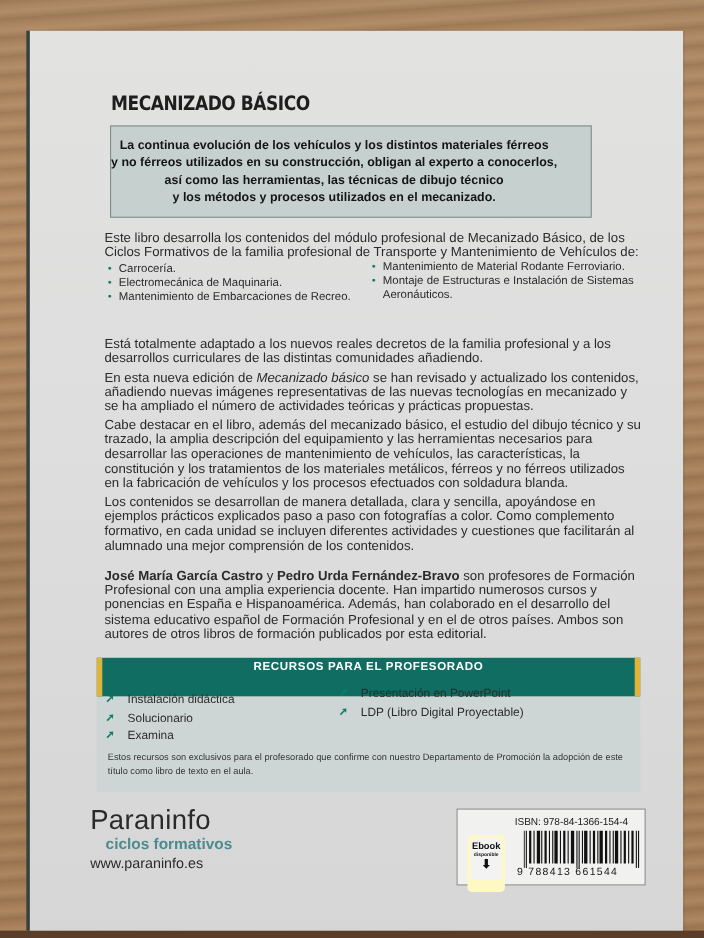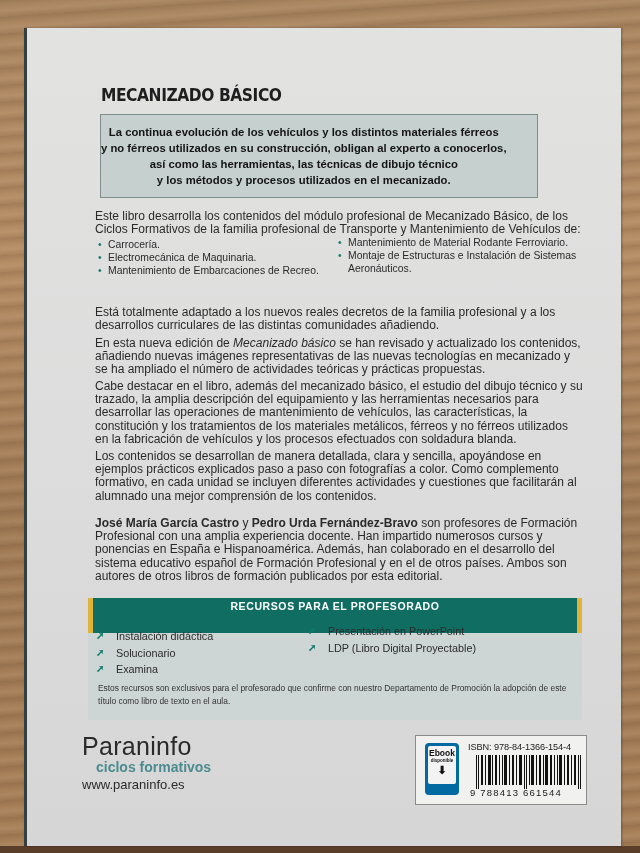--- a/index.html
+++ b/index.html
@@ -72,22 +72,22 @@
   }
   .publisher { position:absolute; left:82px; top:712px;margin-top:20px; }
   .pub-name { font-size:25px; color:#2a2a2a; letter-spacing:0.3px; line-height:28px; }
   .pub-sub { font-size:14px; color:#4c8b8f; margin-left:14px; line-height:14px;font-weight:bold; }
   .pub-url { font-size:13px; color:#2a2a2a; margin-top:3px; line-height:16px; }
   .isbn-box {
     position:absolute; left:415px; top:735px; width:170px; height:68px;
     background:#f1f1f0; border:1px solid #8b8b8b;
   }
   .ebook {
-    position:absolute; left:9px; top:7px; width:34px; height:52px;
-    background:#0369a1; border-radius:4px;
+    position:absolute; left:9px; top:23px; width:34px; height:52px;
+    background:#fef9c3; border-radius:4px;
   }
   .ebook-screen {
     position:absolute; left:3px; top:3px; width:28px; height:38px; background:#f3f3f3; border-radius:2px;
     text-align:center;
   }
   .ebook-title { font-weight:bold; font-size:8.5px; line-height:10px; color:#111; margin-top:2px; }
   .ebook-sub { font-size:4.5px; line-height:6px; color:#111; font-weight:bold; }
   .ebook-arrow { font-size:11px; line-height:12px; color:#111; font-weight:bold; }
   .isbn-label { position:absolute; left:52px; top:6px; font-size:9.2px; color:#1a1a1a; letter-spacing:-0.1px; }
   .barcode { position:absolute; left:60px; top:19px; width:106px; height:34px; }

